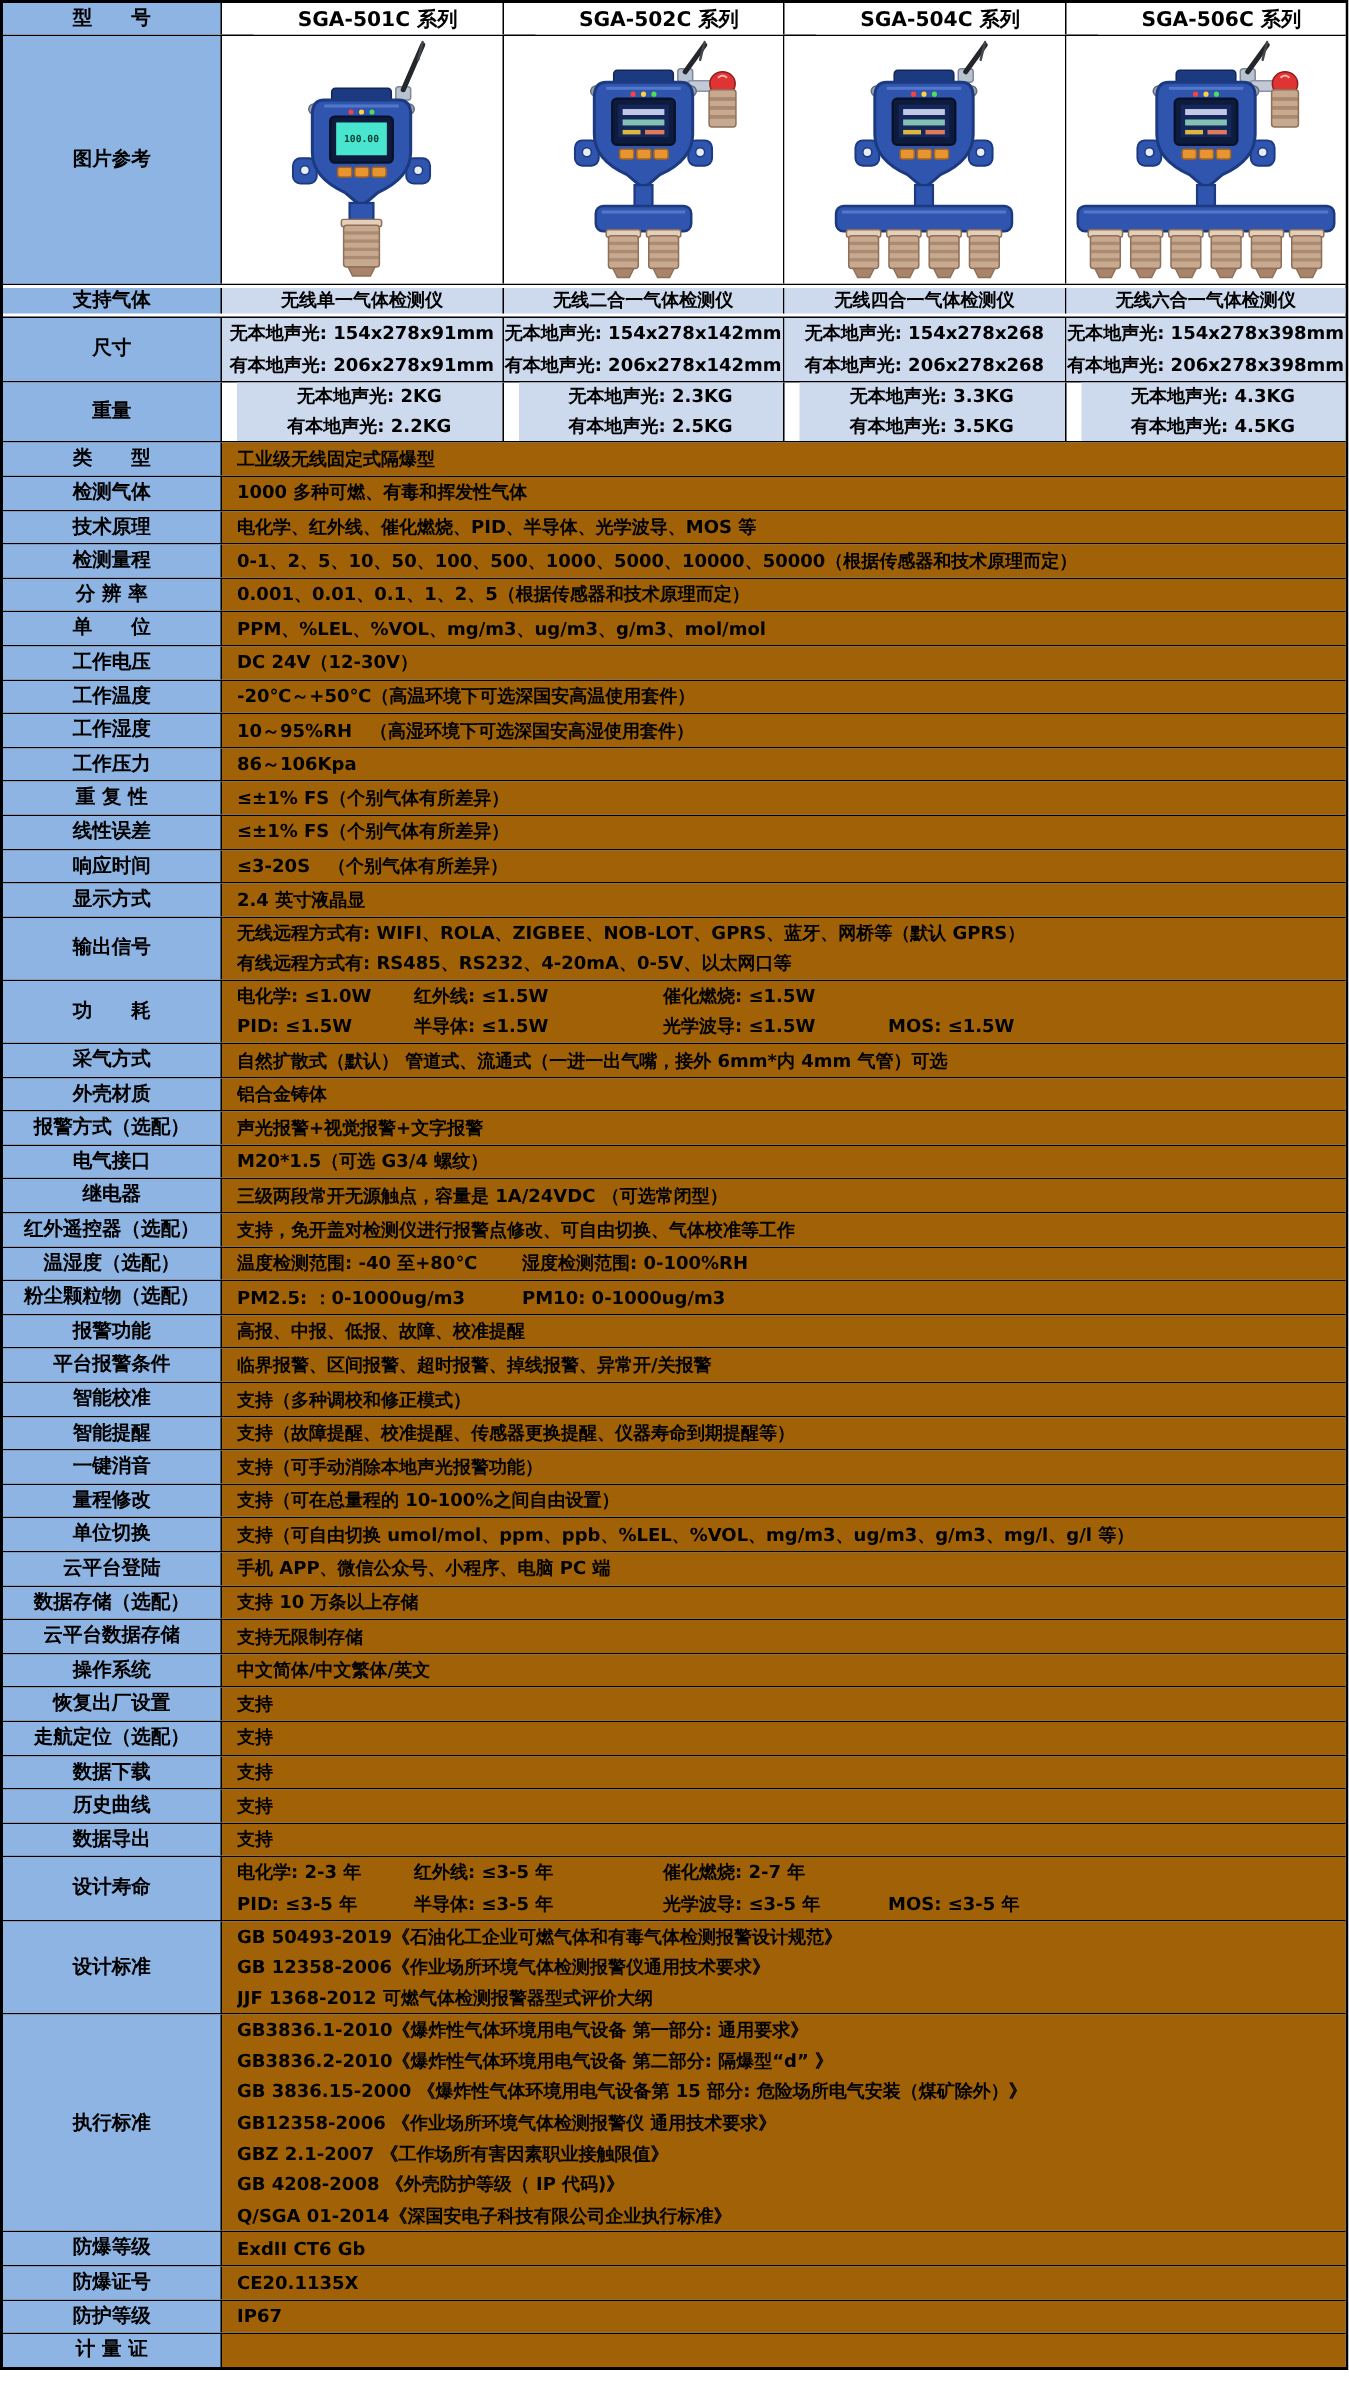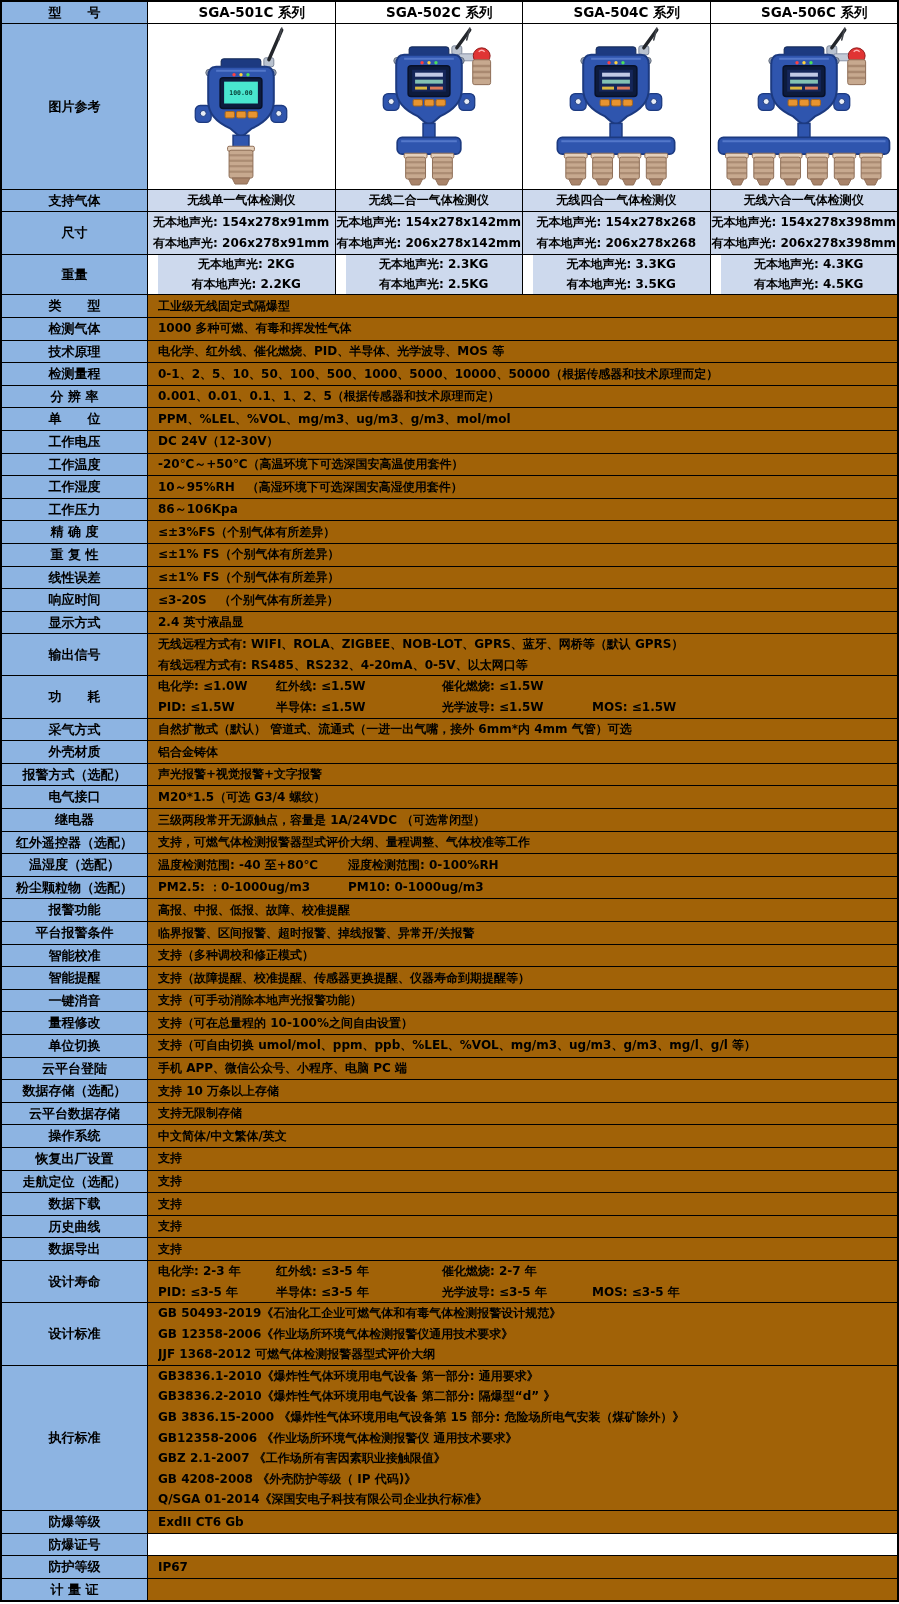--- a/index.html
+++ b/index.html
@@ -13,21 +13,21 @@
     font-weight:bold;font-size:13px;line-height:1.2;padding:1px 3px;}
   .col-cell{flex:1 1 0;border-right:1px solid #000;background:#cdd9ed;
     display:flex;flex-direction:column;align-items:center;justify-content:center;
     font-size:12px;font-weight:600;text-align:center;gap:1px;}
   .col-cell:last-child{border-right:none;}
   .header-row{min-height:21px;gap:21px;}
   .model-cell{background:#ffffff;font-weight:bold;font-size:13.5px;}
   .image-row{height:165px;}
   .image-cell{background:#ffffff;justify-content:flex-end;padding-bottom:2px;}
   .image-cell svg{display:block;}
-  .support-row{min-height:21px;}
+  .support-row{min-height:21px;align-items:center;}
   .size-row{min-height:42px;}
   .weight-row{min-height:39px;gap:10px;}
   .dline{height:19.2px;line-height:19.2px;white-space:nowrap;}
   .spec-row{min-height:21.6px;}
   .spec-value{flex:1 1 0;background:#a16207;display:flex;flex-direction:column;justify-content:center;
     padding:0 4px 0 10px;font-size:12px;font-weight:600;overflow:hidden;}
   .line{height:20.6px;line-height:20.6px;white-space:nowrap;overflow:hidden;}
   .seg{display:inline-block;}
   .segline .seg:nth-child(1){min-width:118px;}
   .segline .seg:nth-child(2){min-width:166px;}
@@ -360,26 +360,20 @@
           <div class="line"><span>10～95%RH　（高湿环境下可选深国安高湿使用套件）</span></div>
         </div>
       </div>
       <div class="row spec-row">
         <div class="cell label-cell">工作压力</div>
         <div class="cell spec-value">
           <div class="line"><span>86～106Kpa</span></div>
         </div>
       </div>
       <div class="row spec-row">
-        <div class="cell label-cell">精 确 度</div>
-        <div class="cell spec-value">
-          <div class="line"><span>≤±3%FS（个别气体有所差异）</span></div>
-        </div>
-      </div>
-      <div class="row spec-row">
         <div class="cell label-cell">重 复 性</div>
         <div class="cell spec-value">
           <div class="line"><span>≤±1% FS（个别气体有所差异）</span></div>
         </div>
       </div>
       <div class="row spec-row">
         <div class="cell label-cell">线性误差</div>
         <div class="cell spec-value">
           <div class="line"><span>≤±1% FS（个别气体有所差异）</span></div>
         </div>
@@ -436,21 +430,21 @@
       </div>
       <div class="row spec-row">
         <div class="cell label-cell">继电器</div>
         <div class="cell spec-value">
           <div class="line"><span>三级两段常开无源触点，容量是 1A/24VDC （可选常闭型）</span></div>
         </div>
       </div>
       <div class="row spec-row">
         <div class="cell label-cell">红外遥控器（选配）</div>
         <div class="cell spec-value">
-          <div class="line"><span>支持，可燃气体检测报警器型式评价大纲、量程调整、气体校准等工作</span></div>
+          <div class="line"><span>支持，免开盖对检测仪进行报警点修改、可自由切换、气体校准等工作</span></div>
         </div>
       </div>
       <div class="row spec-row">
         <div class="cell label-cell">温湿度（选配）</div>
         <div class="cell spec-value">
           <div class="line segline segs-2"><span class="seg">温度检测范围: -40 至+80℃</span><span class="seg">湿度检测范围: 0-100%RH</span></div>
         </div>
       </div>
       <div class="row spec-row">
         <div class="cell label-cell">粉尘颗粒物（选配）</div>
@@ -582,20 +576,23 @@
         </div>
       </div>
       <div class="row spec-row">
         <div class="cell label-cell">防爆等级</div>
         <div class="cell spec-value">
           <div class="line"><span>ExdII CT6 Gb</span></div>
         </div>
       </div>
       <div class="row spec-row">
         <div class="cell label-cell">防爆证号</div>
+        <div class="cell spec-value">
+          <div class="line"><span>CE20.1135X</span></div>
+        </div>
       </div>
       <div class="row spec-row">
         <div class="cell label-cell">防护等级</div>
         <div class="cell spec-value">
           <div class="line"><span>IP67</span></div>
         </div>
       </div>
       <div class="row spec-row">
         <div class="cell label-cell">计 量 证</div>
         <div class="cell spec-value">

